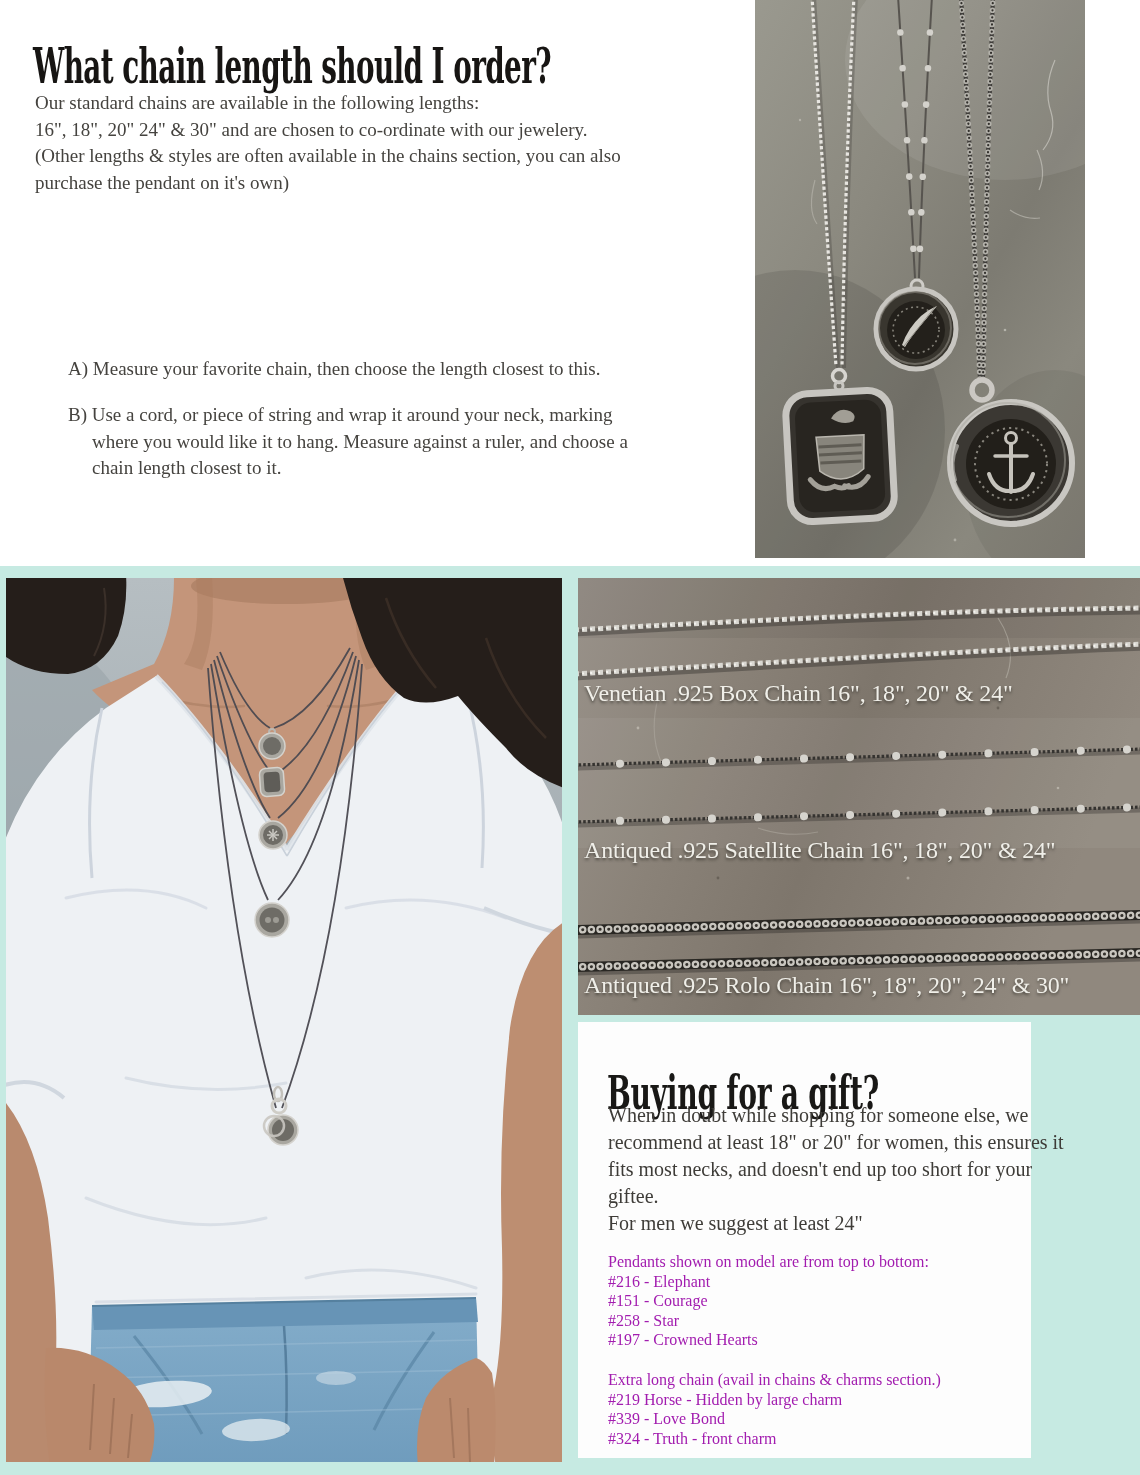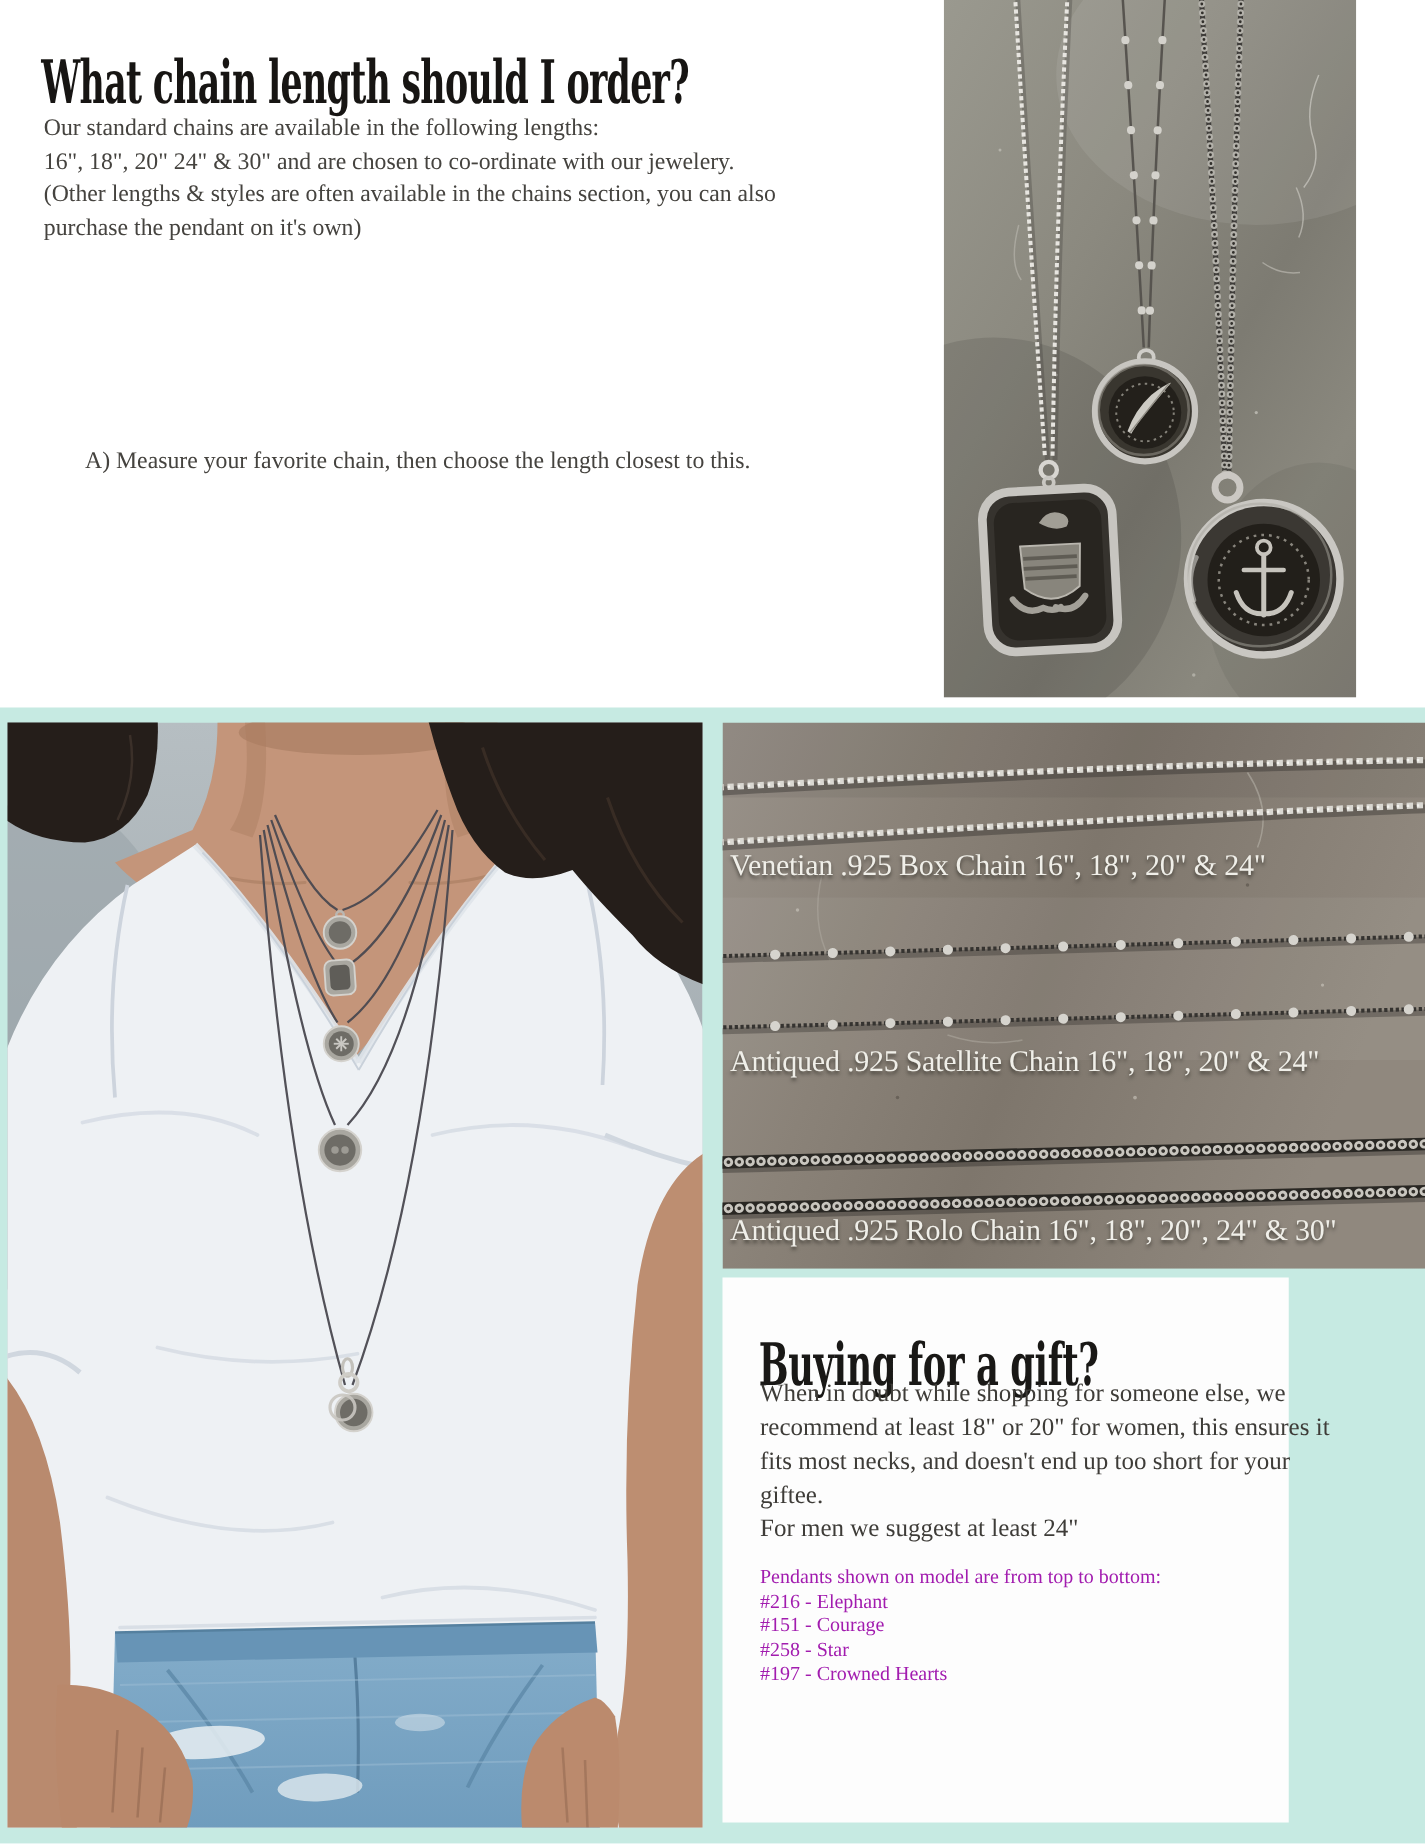--- a/index.html
+++ b/index.html
@@ -40,20 +40,23 @@
 <body>
 
 <div class="page">
 
   <h1 class="abs intro-heading">What chain length should I order?</h1>
   <div class="abs body-text p1">Our standard chains are available in the following lengths:
 16", 18", 20" 24" &amp; 30"  and are chosen to co-ordinate with our jewelery.
 (Other lengths &amp; styles are often available in the chains section, you can also
 purchase the pendant on it's own)</div>
   <div class="abs body-text optA">A) Measure your favorite chain, then choose the length closest to this.</div>
+  <div class="abs body-text optB">B) Use a cord, or piece of string and wrap it around your neck, marking
+where you would like it to hang. Measure against a ruler, and choose a
+chain length closest to it.</div>
 
   <div class="abs photo-top">
     <svg viewBox="0 0 330 558" preserveAspectRatio="none">
       <defs>
         <linearGradient id="slateA" x1="0" y1="0" x2="1" y2="1">
           <stop offset="0" stop-color="#9a998f"></stop>
             <stop offset="0.35" stop-color="#8b897f"></stop>
           <stop offset="0.6" stop-color="#7d7b72"></stop>
             <stop offset="0.8" stop-color="#8a887e"></stop>
           <stop offset="1" stop-color="#827f76"></stop>
@@ -329,15 +332,21 @@
 fits most necks, and doesn't end up too short for your
 giftee.
  For men we suggest at least 24"</div>
     <div class="gift-list list-a">
       <div>Pendants shown on model are from top to bottom:</div>
       <div>#216 - Elephant</div>
       <div>#151 - Courage</div>
       <div>#258 - Star</div>
       <div>#197 - Crowned Hearts</div>
     </div>
+    <div class="gift-list list-b">
+      <div>Extra long chain (avail in chains &amp; charms section.)</div>
+      <div>#219 Horse - Hidden by large charm</div>
+      <div>#339 - Love Bond</div>
+      <div>#324 - Truth - front charm</div>
+    </div>
   </div>
 
 </div>
 
 </body></html>

